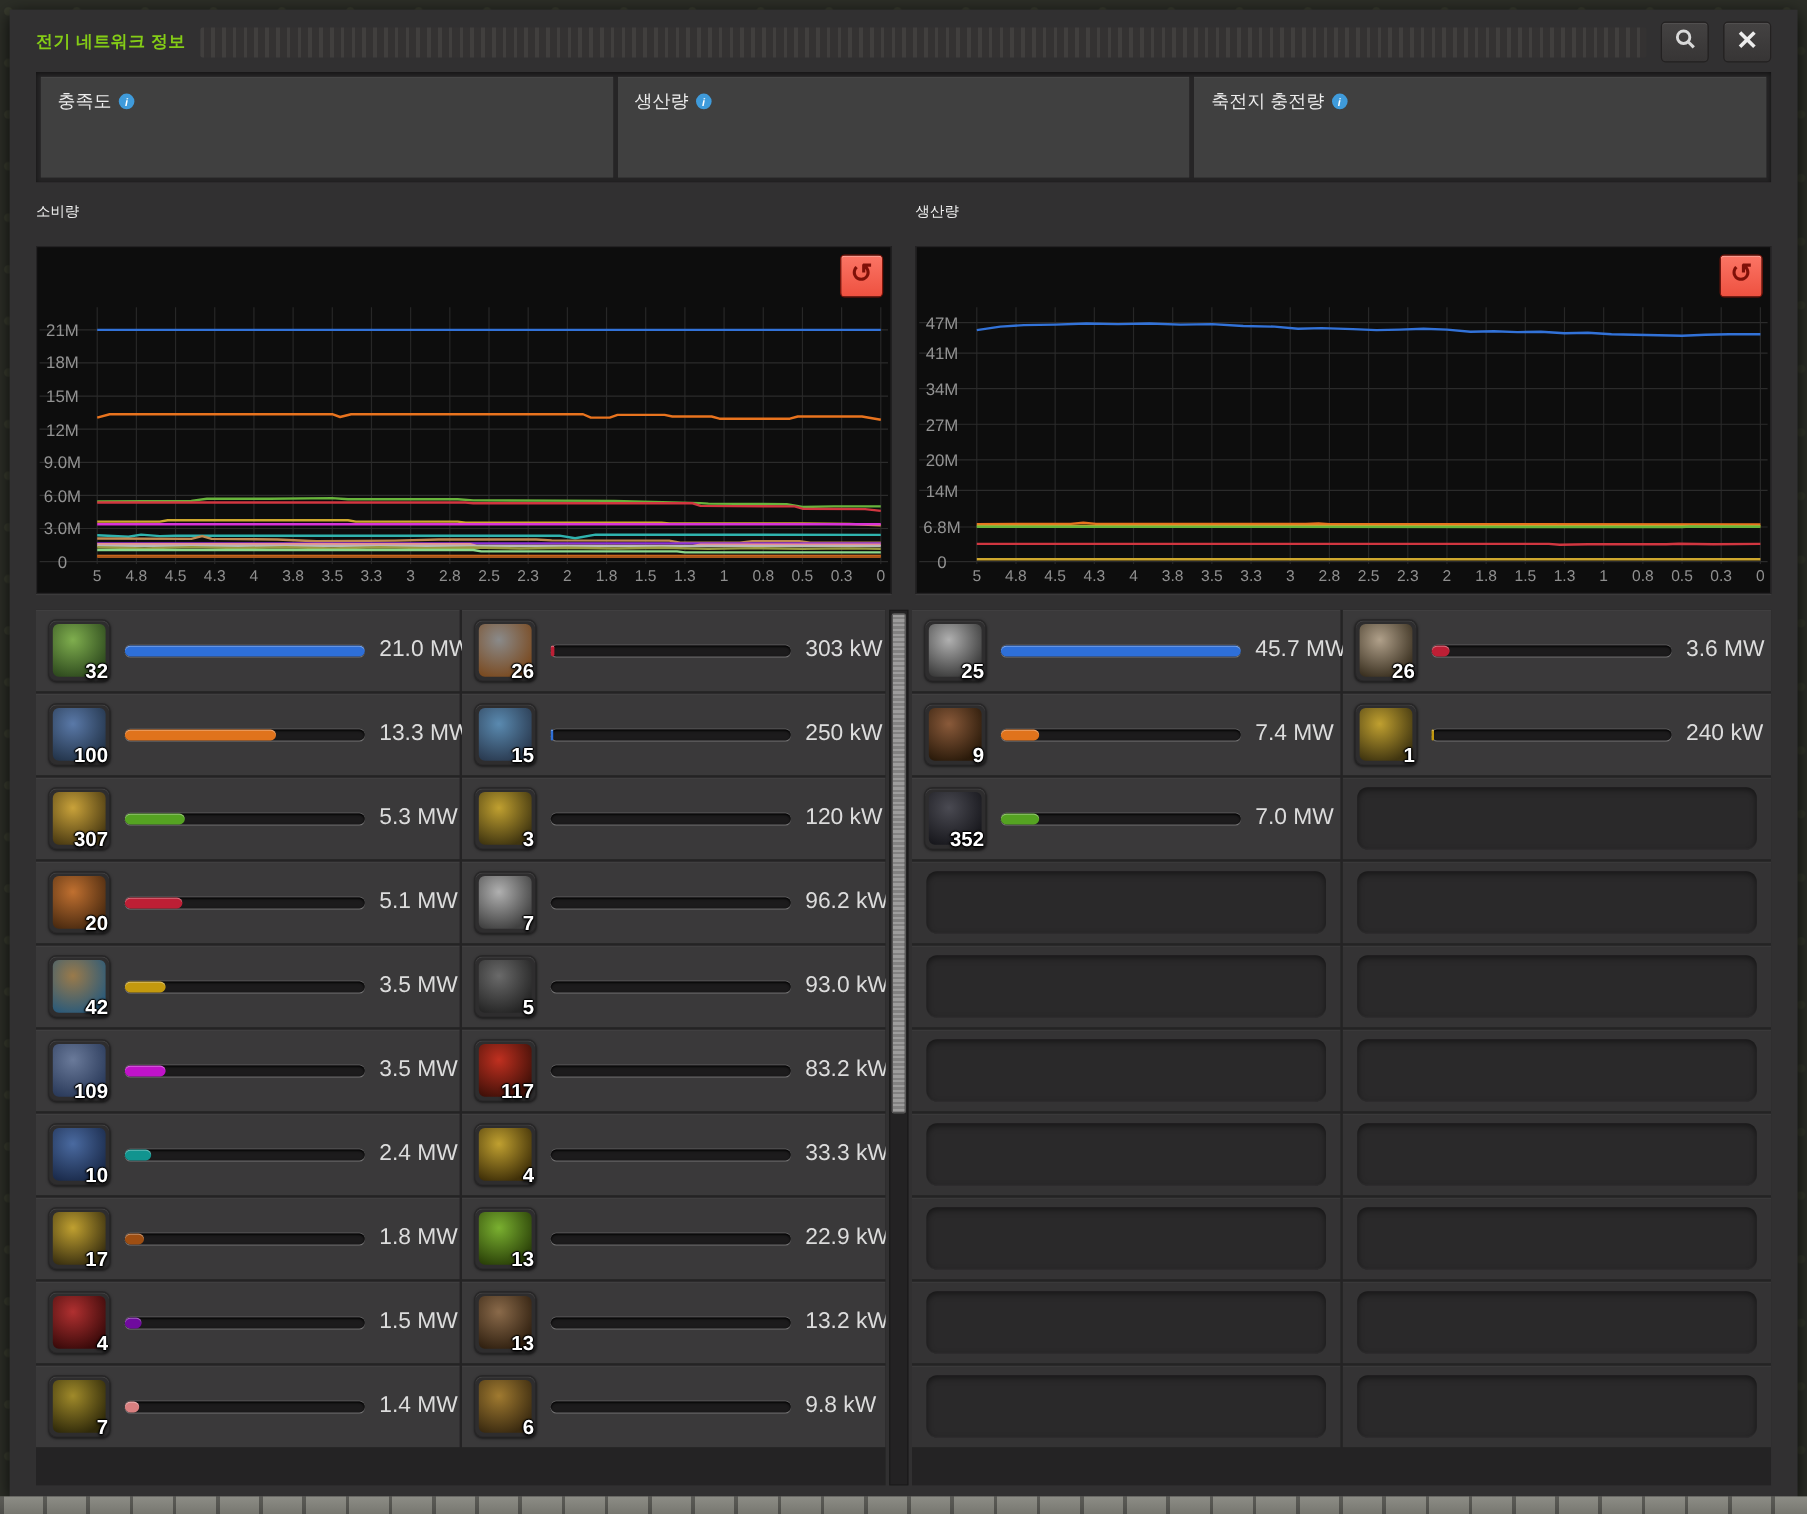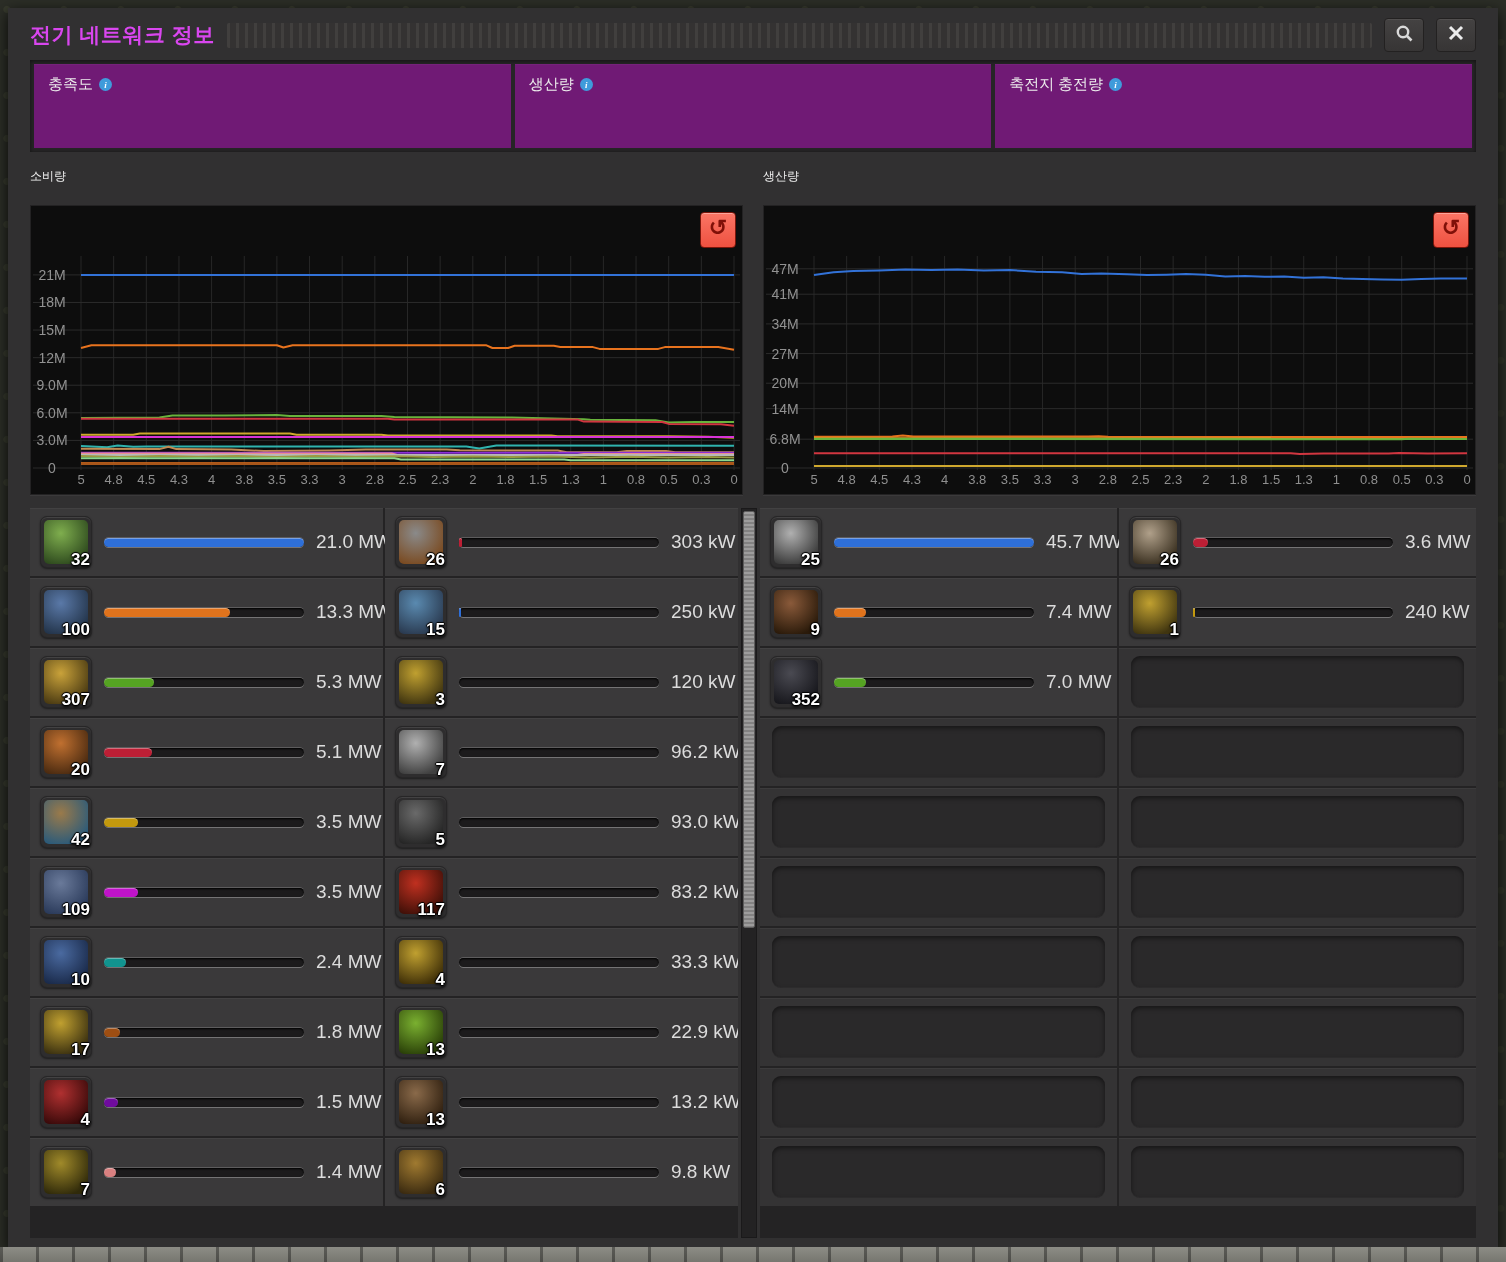--- a/index.html
+++ b/index.html
@@ -21,31 +21,31 @@
       linear-gradient(#8d8d86,#76766f);
   }
   .dialog{
     position:absolute;left:8px;top:8px;width:1490px;height:1240px;
     background:#313031;box-shadow:0 4px 14px rgba(0,0,0,.85);
     display:flex;flex-direction:column;box-sizing:border-box;
     padding:6px 22px 10px;
   }
   
   .titlebar{height:42px;flex:none;display:flex;align-items:center;gap:12px;}
-  .title{font-size:21px;font-weight:bold;color:#d946ef;letter-spacing:.5px;white-space:nowrap;}
+  .title{font-size:14px;font-weight:bold;color:#84cc16;letter-spacing:.5px;white-space:nowrap;}
   .grip{flex:1;height:25px;border-radius:2px;
     background:repeating-linear-gradient(90deg,#413f3e 0 3px,#343232 3px 9px);}
   .tbtn{width:38px;height:32px;flex:none;border-radius:4px;cursor:pointer;
     background:linear-gradient(#444242,#373535);
     border:1px solid #232121;box-shadow:inset 0 1px 0 rgba(255,255,255,.07);
     display:flex;align-items:center;justify-content:center;}
   
   .stats{flex:none;height:92px;margin-top:4px;background:#262526;padding:4px;
     box-shadow:inset 0 1px 4px rgba(0,0,0,.55);display:flex;gap:4px;box-sizing:border-box;margin-bottom:14px;}
-  .stat{flex:1;background:#701a75;padding:11px 14px 0;box-shadow:inset 0 1px 0 rgba(255,255,255,.04);font-family:Liberation Serif, serif;}
+  .stat{flex:1;background:#404040;padding:11px 14px 0;box-shadow:inset 0 1px 0 rgba(255,255,255,.04);}
   .stat-label{font-size:15px;color:#ececec;display:flex;align-items:center;gap:6px;margin-bottom:9px;}
   .info{width:13px;height:13px;border-radius:50%;background:#3f9bdb;color:#fff;
     font-size:9px;font-weight:bold;display:inline-flex;align-items:center;justify-content:center;font-style:italic;}
   .pbar{height:30px;background:#242324;border:1px solid #151415;position:relative;
     box-shadow:inset 0 2px 4px rgba(0,0,0,.45);}
   .pfill{height:100%;background:linear-gradient(#4ecb39,#38b827);}
   .pval{position:absolute;right:9px;top:0;line-height:30px;font-size:16px;}
   .pval.dark{color:#15230f;}
   .pval.light{color:#e9e9e9;}
   

